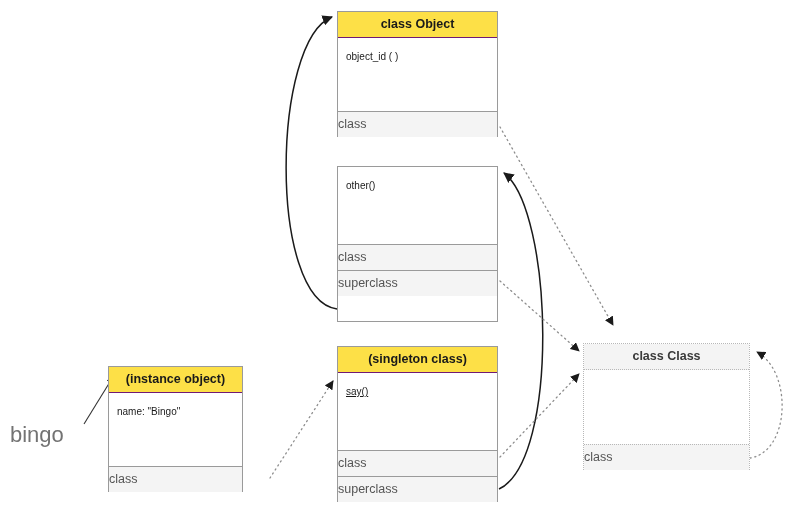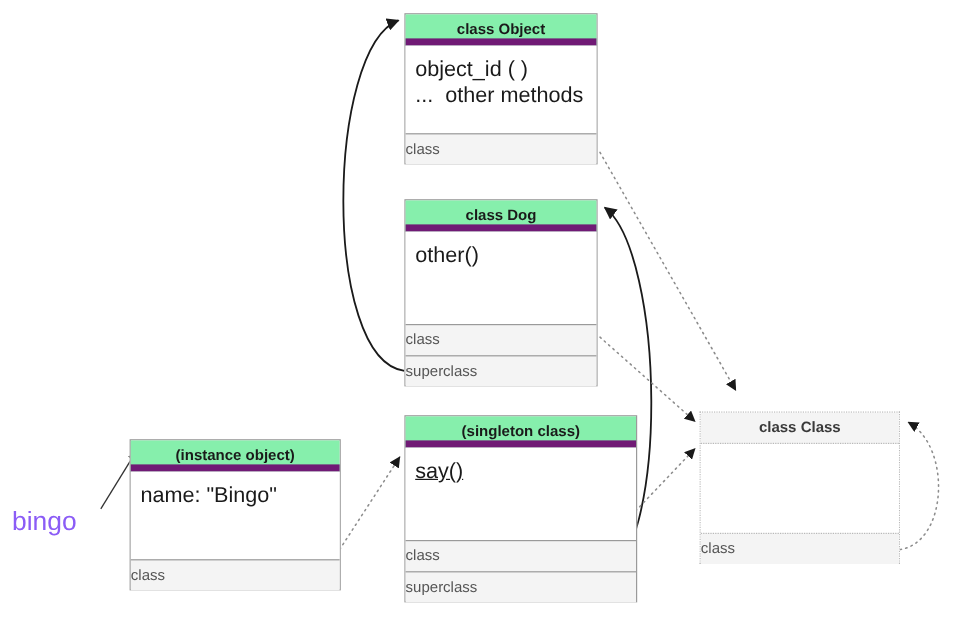--- a/index.html
+++ b/index.html
@@ -22,28 +22,28 @@
     background: #ffffff;
   }
   .uml-box .hdr {
     box-sizing: border-box;
     height: 26px;
     line-height: 25px;
     text-align: center;
     font-weight: bold;
     font-size: 12.5px;
     color: #1a1a1a;
-    background: #86efac;
-    border-bottom: 6px solid #701a75;
+    background: #fde047;
+    border-bottom: 1px solid #701a75;
   }
   .uml-box .body {
     box-sizing: border-box;
     background: #ffffff;
     padding: 8px 8px 0 8px;
-    font-size: 18px;
+    font-size: 10px;
     color: #1a1a1a;
     line-height: 22px;
     text-align: left;
   }
   .uml-box .body .line {
     white-space: pre;
   }
   .uml-box .slot {
     box-sizing: border-box;
     height: 26px;
@@ -73,21 +73,21 @@
     position: absolute;
     left: 0;
     top: 0;
     width: 798px;
     height: 514px;
     pointer-events: none;
   }
   .var-label {
     position: absolute;
     font-size: 22px;
-    color: #8b5cf6;
+    color: #737373;
     font-family: "Liberation Sans", sans-serif;
   }
 </style>
 </head>
 <body>
 
 <div id="canvas">
 
   <svg id="edges" viewBox="0 0 798 514" width="798" height="514" xmlns="http://www.w3.org/2000/svg">
     <defs>
@@ -116,44 +116,42 @@
 
     <path d="M 500 457 L 579 374" stroke="#8d8d8d" stroke-width="1.3" fill="none" stroke-dasharray="1.2 3.6" stroke-linecap="round" marker-end="url(#arrow-dotted)"></path>
 
     <path d="M 750 458 C 790 452, 793 372, 757 352" stroke="#8d8d8d" stroke-width="1.3" fill="none" stroke-dasharray="1.2 3.6" stroke-linecap="round" marker-end="url(#arrow-dotted)"></path>
   </svg>
 
   <div class="uml-box" style="left:337px; top:11px; width:161px; height:126px;">
     <div class="hdr">class Object</div>
     <div class="body" style="height:73px;">
       <div class="line">object_id ( )</div>
-      <div class="line">...  other methods</div>
     </div>
     <div class="slot">class</div>
   </div>
 
   <div class="uml-box" style="left:337px; top:166px; width:161px; height:156px;">
-    <div class="hdr">class Dog</div>
     <div class="body" style="height:77px;">
       <div class="line">other()</div>
     </div>
     <div class="slot">class</div>
     <div class="slot">superclass</div>
   </div>
 
-  <div class="uml-box" style="left:337px; top:346px; width:194px; height:156px;">
+  <div class="uml-box" style="left:337px; top:346px; width:161px; height:156px;">
     <div class="hdr">(singleton class)</div>
     <div class="body" style="height:77px;text-decoration:underline;">
       <div class="line">say()</div>
     </div>
     <div class="slot">class</div>
     <div class="slot">superclass</div>
   </div>
 
-  <div class="uml-box" style="left:108px; top:366px; width:176px; height:126px;">
+  <div class="uml-box" style="left:108px; top:366px; width:135px; height:126px;">
     <div class="hdr">(instance object)</div>
     <div class="body" style="height:73px;">
       <div class="line">name: "Bingo"</div>
     </div>
     <div class="slot">class</div>
   </div>
 
   <div class="uml-box dotted" style="left:583px; top:343px; width:167px; height:127px;">
     <div class="hdr">class Class</div>
     <div class="body" style="height:74px;"></div>

